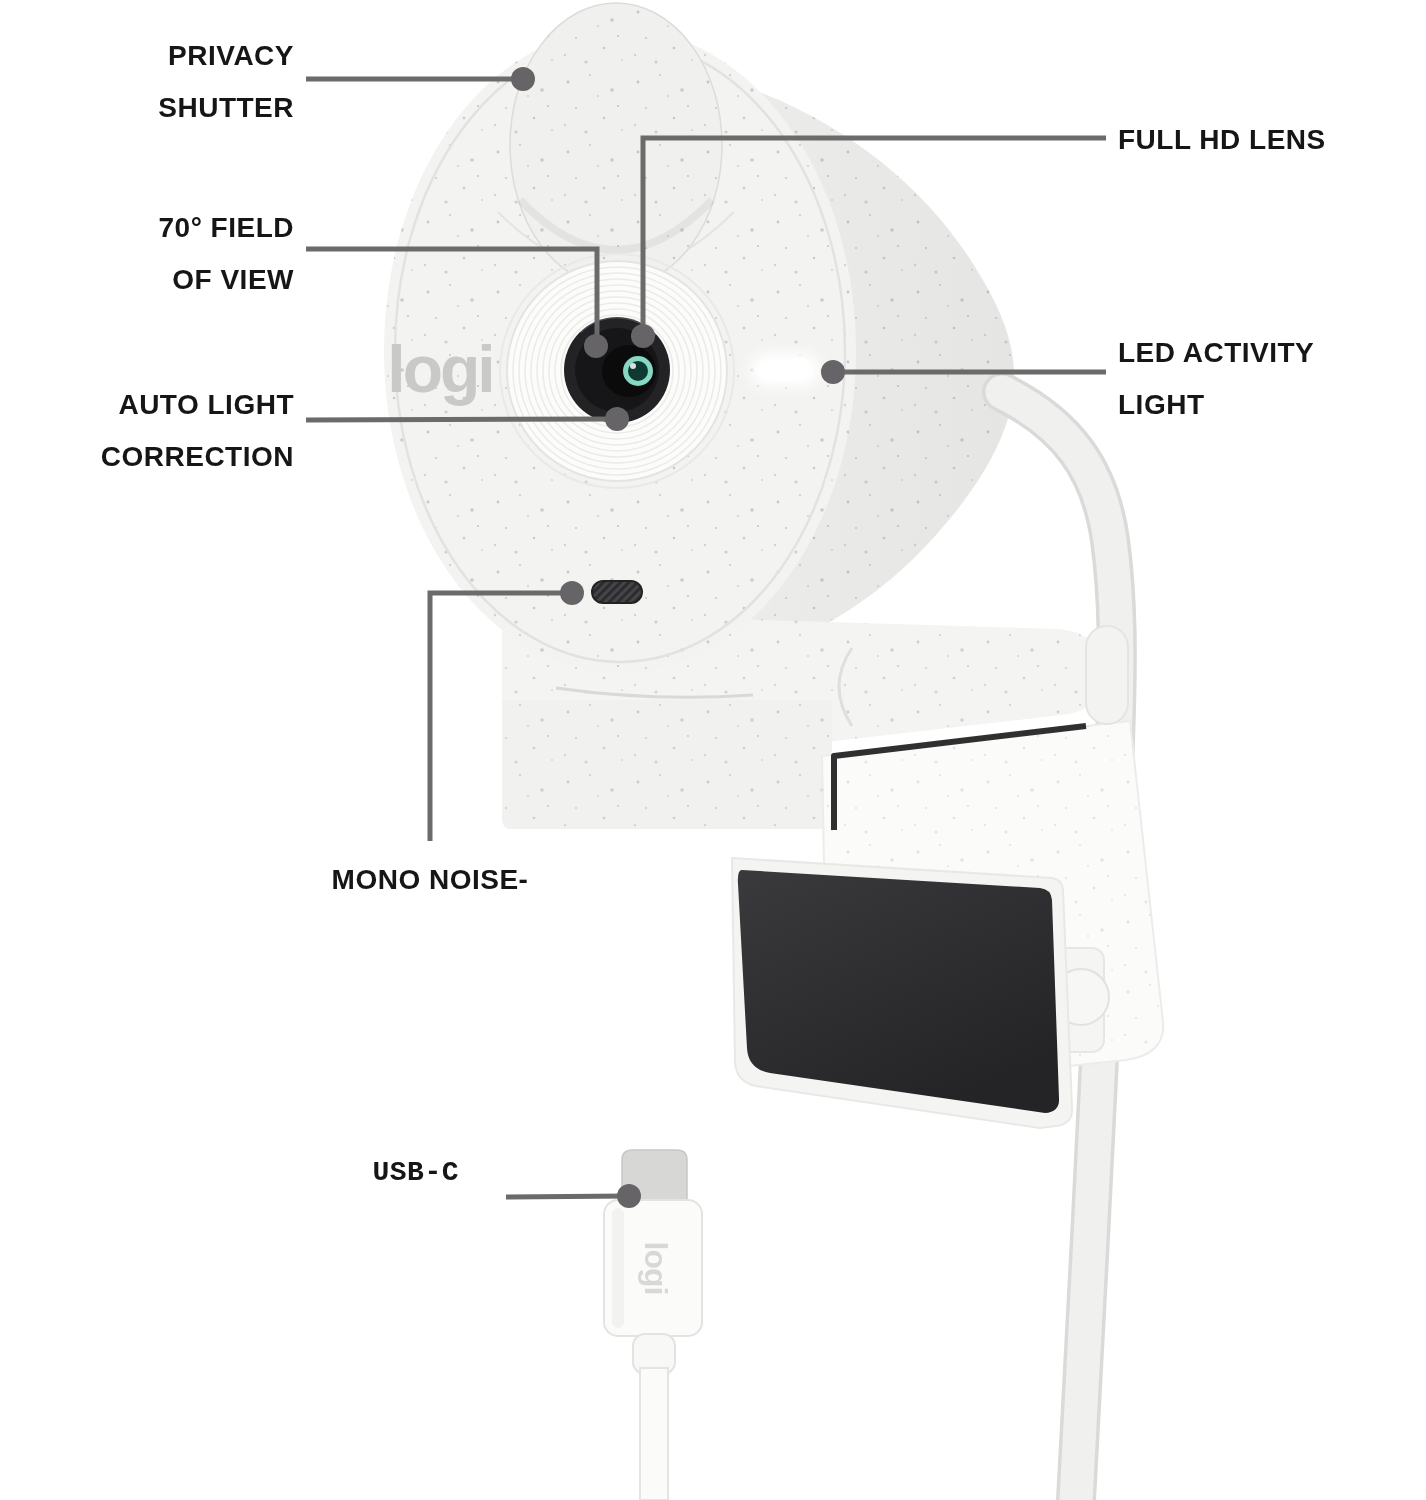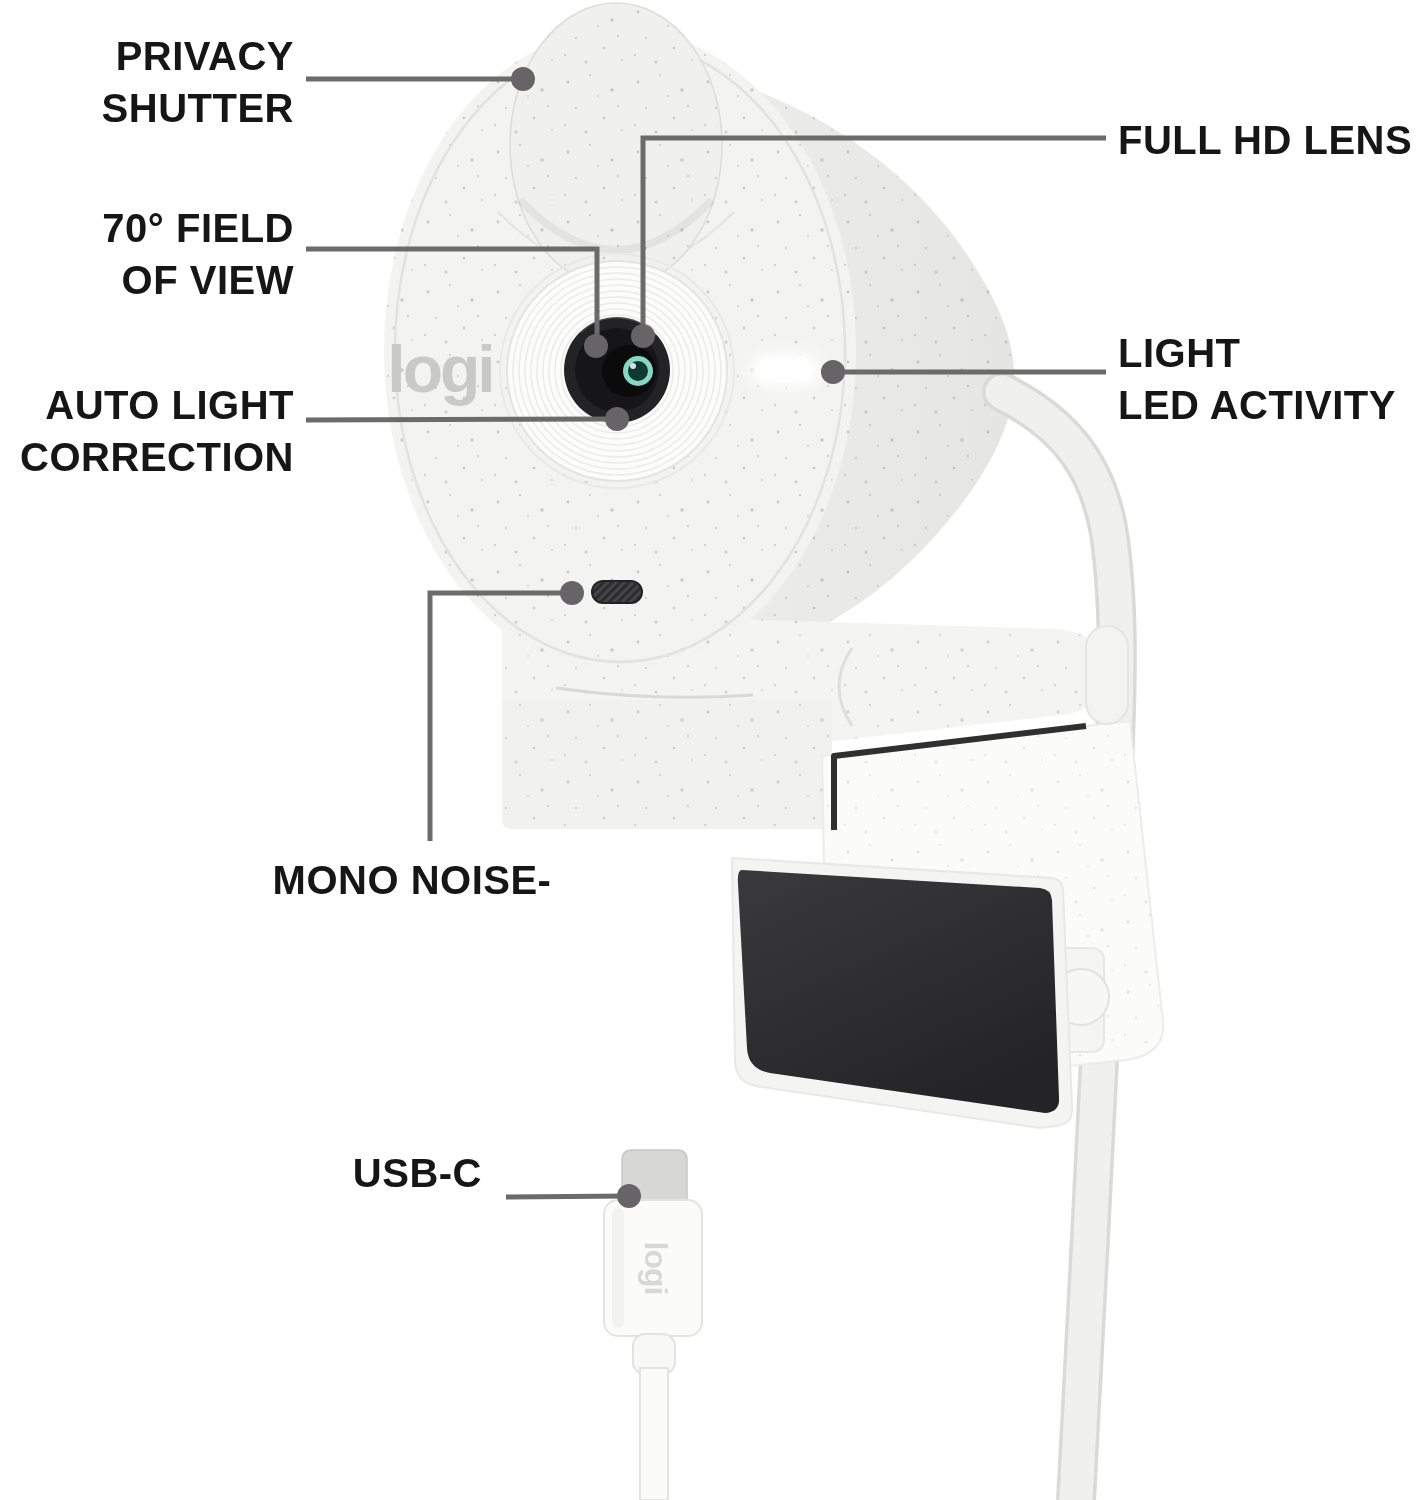--- a/index.html
+++ b/index.html
@@ -2,21 +2,21 @@
 <html><head>
 <meta charset="utf-8">
 <style>
   html,body{margin:0;padding:0;background:#ffffff;}
   #stage{
     position:relative;width:1426px;height:1500px;background:#ffffff;overflow:hidden;
     font-family:"Liberation Sans",sans-serif;
   }
   #art{position:absolute;left:0;top:0;width:1426px;height:1500px;}
   .label{
-    position:absolute;color:#161616;font-weight:700;font-size:40px;line-height:52px;
+    position:absolute;color:#161616;font-weight:700;font-size:28px;line-height:52px;
     letter-spacing:.5px;white-space:nowrap;
   }
   .label .ln{display:block;}
   .r{text-align:right;}
   .c{text-align:center;}
   .l{text-align:left;}
 </style>
 </head>
 <body>
 
@@ -181,25 +181,25 @@
   <div class="label r" style="right:1132px;top:379px;">
     <span class="ln">AUTO LIGHT</span>
     <span class="ln">CORRECTION</span>
   </div>
 
   <div class="label l" style="left:1118px;top:114px;">
     <span class="ln">FULL HD LENS</span>
   </div>
 
   <div class="label l" style="left:1118px;top:327px;">
+    <span class="ln">LED ACTIVITY</span>
     <span class="ln">LIGHT</span>
-    <span class="ln">LED ACTIVITY</span>
-  </div>
-
-  <div class="label c" style="left:212px;width:400px;top:854px;">
+  </div>
+
+  <div class="label c" style="left:230px;width:400px;top:854px;">
     <span class="ln">MONO NOISE-</span>
   </div>
 
-  <div class="label r" style="right:944px;top:1147px;">
+  <div class="label r" style="right:967px;top:1147px;font-family:Liberation Mono, monospace;">
     <span class="ln">USB-C</span>
   </div>
 
 </div>
 
 </body></html>

